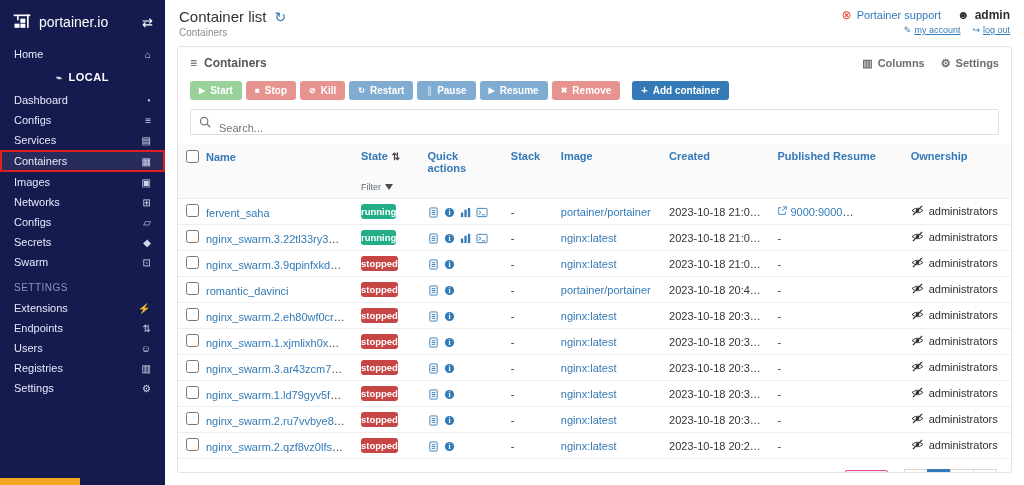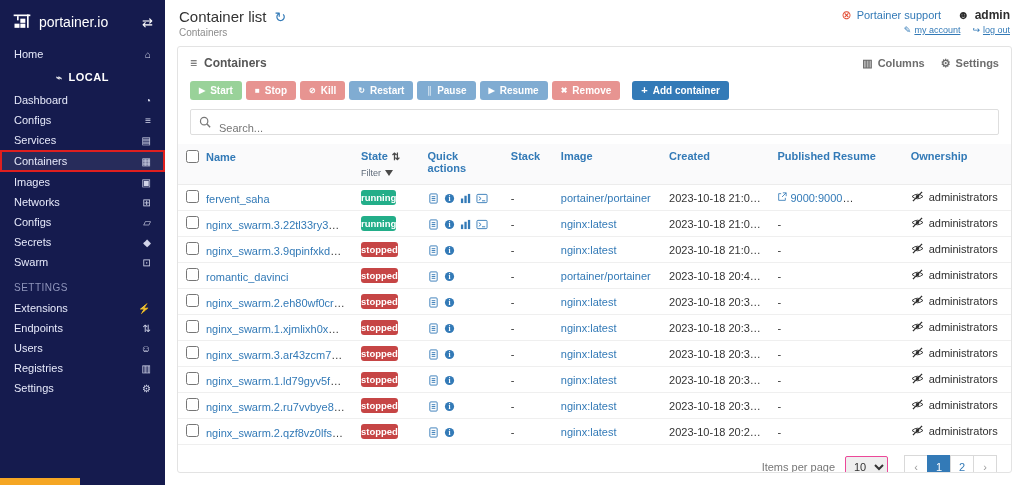--- a/index.html
+++ b/index.html
@@ -63,21 +63,21 @@
   tbody td{padding:5px 8px;border-bottom:1px solid #efefef;color:#333;white-space:nowrap;overflow:hidden;text-overflow:ellipsis}
   .name-head{display:flex;gap:7px;align-items:center}
   input[type=checkbox]{cursor:pointer}
   .name-link{color:#337ab7;cursor:pointer;margin-left:7px}
   .link{color:#337ab7;cursor:pointer}
   .badge{display:inline-block;padding:2px 0;border-radius:3px;color:#fff;font-size:9.5px;font-weight:bold}
   .badge.running{background:#23ae89}
   .badge.stopped{background:#c64545}
   .state-line{display:flex;align-items:center;gap:4px}
   .sort{color:#4a4a4a;font-size:10px}
-  .filter-line{display:flex;align-items:center;gap:4px;font-size:9px;color:#5f6b7a;margin-top:6px;font-weight:normal}
+  .filter-line{display:flex;align-items:center;gap:4px;font-size:9px;color:#5f6b7a;margin-top:20px;font-weight:normal}
   .funnel{width:0;height:0;border-left:4px solid transparent;border-right:4px solid transparent;border-top:6px solid #4a4a4a;display:inline-block}
   .qa-icon{color:#337ab7;margin-right:5px;cursor:pointer;display:inline-flex;vertical-align:middle}
   .port-link{color:#337ab7;display:inline-flex;gap:3px;align-items:center;margin-right:0;cursor:pointer}
   .own-wrap{display:inline-flex;gap:5px;align-items:center;color:#2f2f2f}
   .own-icon{display:inline-flex;color:#2f2f2f}
 
   
   .pagination{display:flex;justify-content:flex-end;align-items:center;gap:10px;padding:10px 14px;font-size:11px;color:#777;margin-top:auto}
   select{border:1px solid #ec4899;border-radius:2px;height:22px;font-size:11px;color:#333;padding:0 4px;font-family:inherit;cursor:pointer}
   .pages{display:flex;margin-left:6px}

